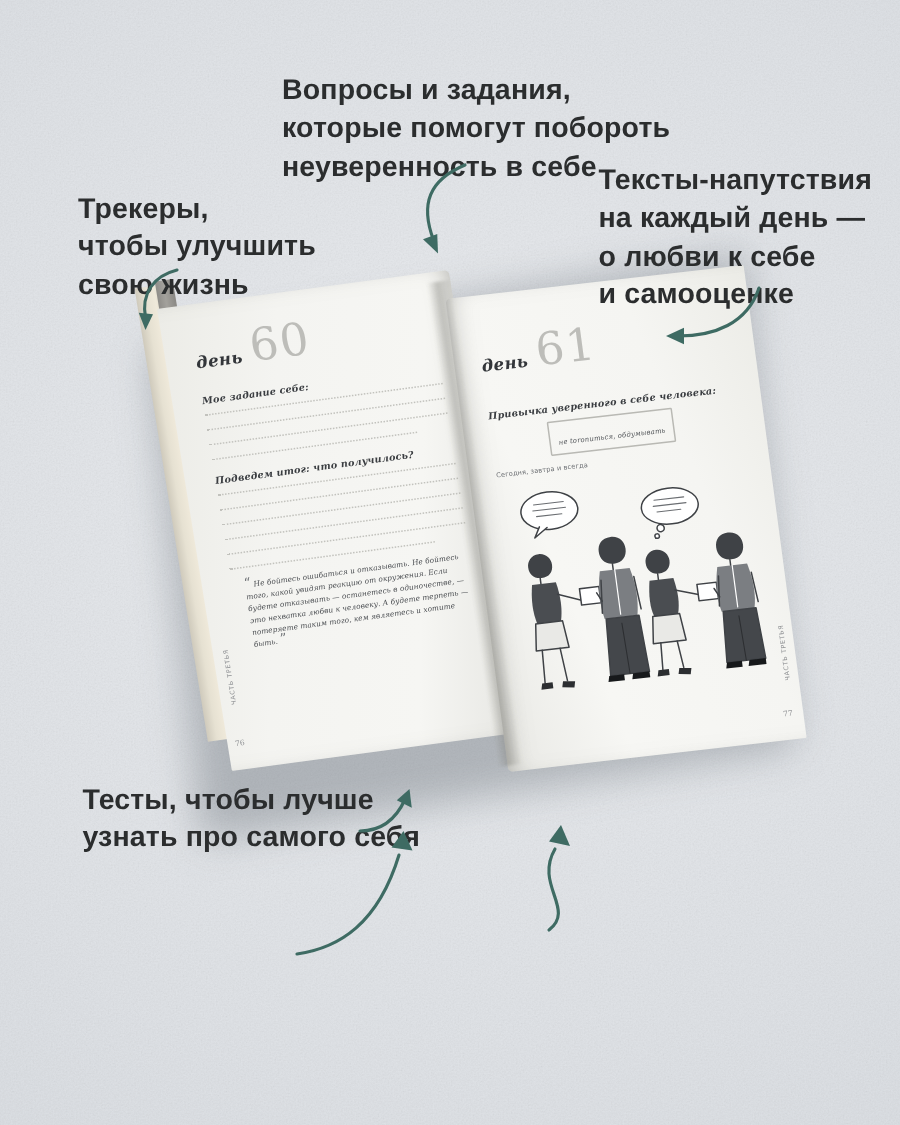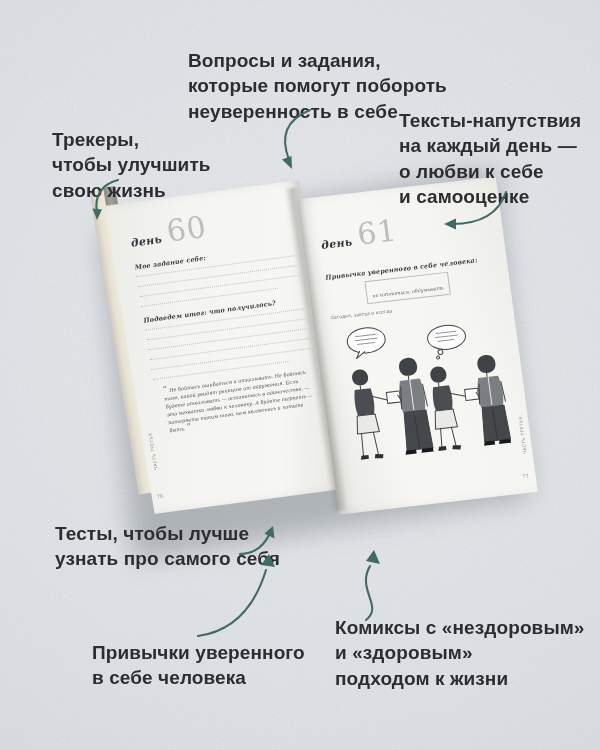--- a/index.html
+++ b/index.html
@@ -352,25 +352,20 @@
 свою жизнь</div>
   <div class="callout" id="c-questions">Вопросы и задания,
 которые помогут побороть
 неуверенность в себе</div>
   <div class="callout" id="c-tests">Тесты, чтобы лучше
 узнать про самого себя</div>
   <div class="callout" id="c-texts">Тексты-напутствия
 на каждый день —
 о любви к себе
 и самооценке</div>
-  <div class="callout" id="c-habits">Привычки уверенного
-в себе человека</div>
-  <div class="callout" id="c-comics">Комиксы с «нездоровым»
-и «здоровым»
-подходом к жизни</div>
 
   <svg class="arrow" style="left:86px;top:178px;" width="60" height="60" viewBox="0 0 60 60">
     <path d="M32 2 C16 6 8 18 11 34"></path>
     <polygon points="11,42 6.5,30.5 16,31.5"></polygon>
   </svg>
 
   <svg class="arrow" style="left:276px;top:108px;" width="60" height="80" viewBox="0 0 60 80">
     <path d="M34 2 C10 12 4 28 13 52"></path>
     <polygon points="16,61 6,51.5 15.5,48"></polygon>
   </svg>

